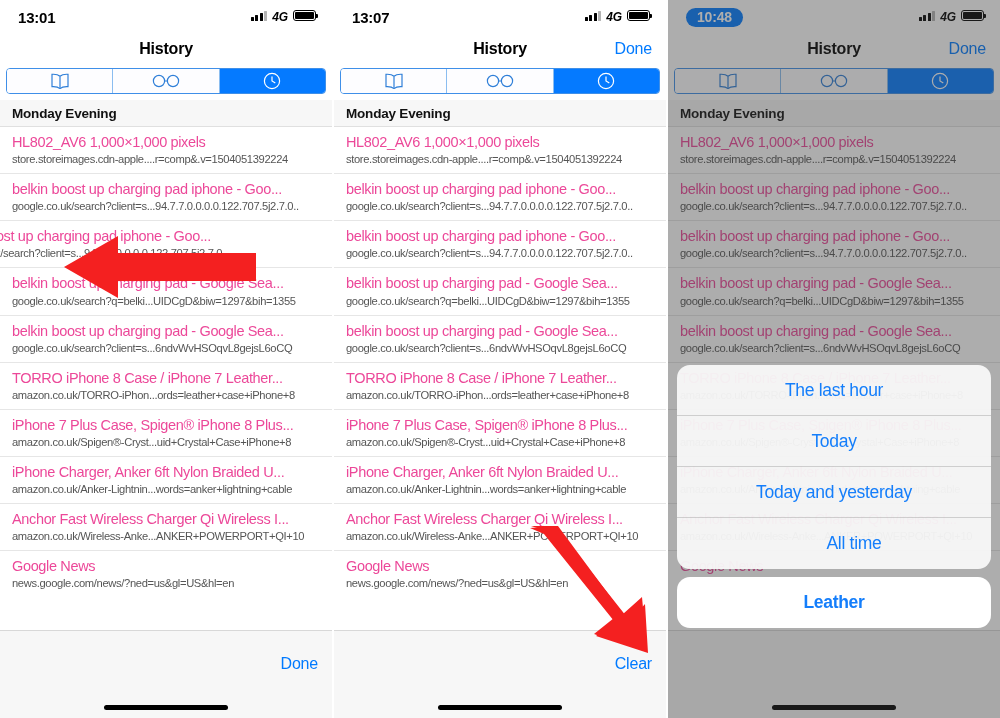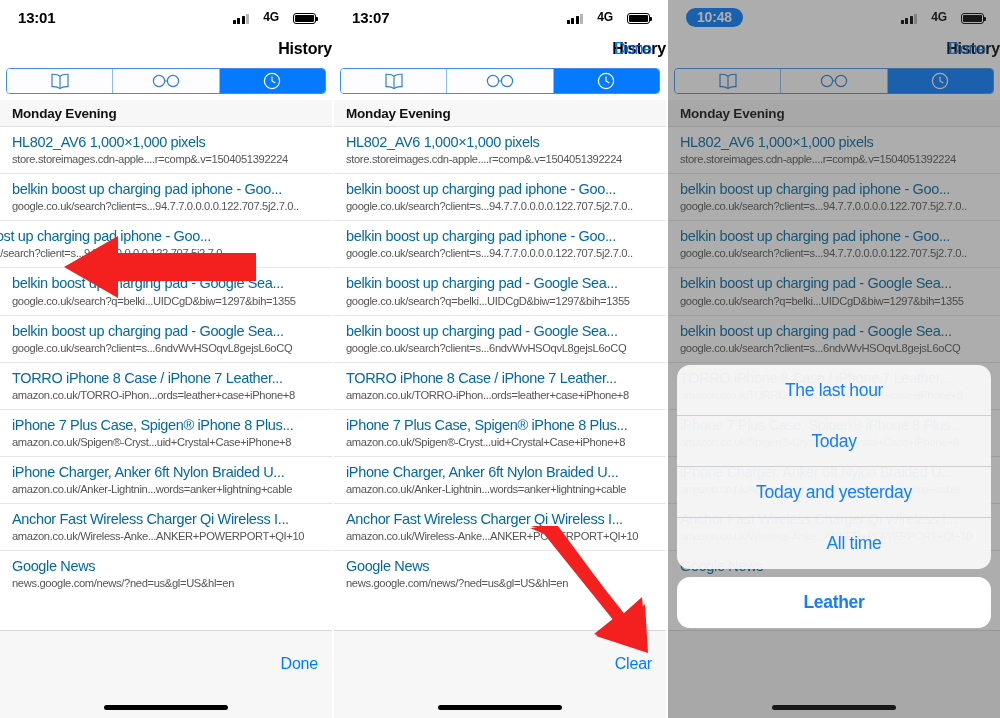--- a/index.html
+++ b/index.html
@@ -48,22 +48,23 @@
   .status-time.badge {
     background: #007aff;
     color: #ffffff;
     border-radius: 11px;
     padding: 2px 11px 3px 11px;
     font-size: 14px;
     line-height: 1;
   }
   .status-right {
     display: flex;
-    align-items: flex-end;
-    gap: 14px;
+    align-items: flex-start;
+    gap: 5px;
+    font-style: italic;
   }
   .signal { display: flex; align-items: flex-end; gap: 1.5px; height: 11px; }
   .signal i { display: block; width: 3px; background: #000; border-radius: 0.5px; }
   .signal i:nth-child(1) { height: 4px; }
   .signal i:nth-child(2) { height: 6px; }
   .signal i:nth-child(3) { height: 8px; }
   .signal i:nth-child(4) { height: 10px; background: #b4b4b4; }
   .net-label { font-size: 12px; font-weight: bold; color: #000; letter-spacing: -0.1px; }
   .battery {
     width: 23px; height: 11px;
@@ -81,21 +82,21 @@
     border-radius: 0 1px 1px 0;
   }
   .battery span { display: block; height: 100%; background: #000; border-radius: 1px; }
 
   
   .navbar {
     height: 30px;
     position: relative;
     display: flex;
     align-items: center;
-    justify-content: flex-end;
+    justify-content: center;
     background: #ffffff;
   }
   .nav-title {
     font-size: 16px;
     font-weight: bold;
     color: #000;
     letter-spacing: -0.2px;
   }
   .nav-action {
     position: absolute;
@@ -149,21 +150,21 @@
   .row {
     position: relative;
     padding: 6px 12px 7px 12px;
     background: #ffffff;
     border-bottom: 1px solid #e6e6e6;
     overflow: hidden;
   }
   .row:last-child { border-bottom: none; }
   .row-title {
     font-size: 14.5px;
-    color: #0369a1;
+    color: #ec4899;
     letter-spacing: -0.35px;
     white-space: nowrap;
     overflow: hidden;
     line-height: 1.25;
   }
   .row-url {
     margin-top: 1px;
     font-size: 11.2px;
     color: #555;
     letter-spacing: -0.35px;

